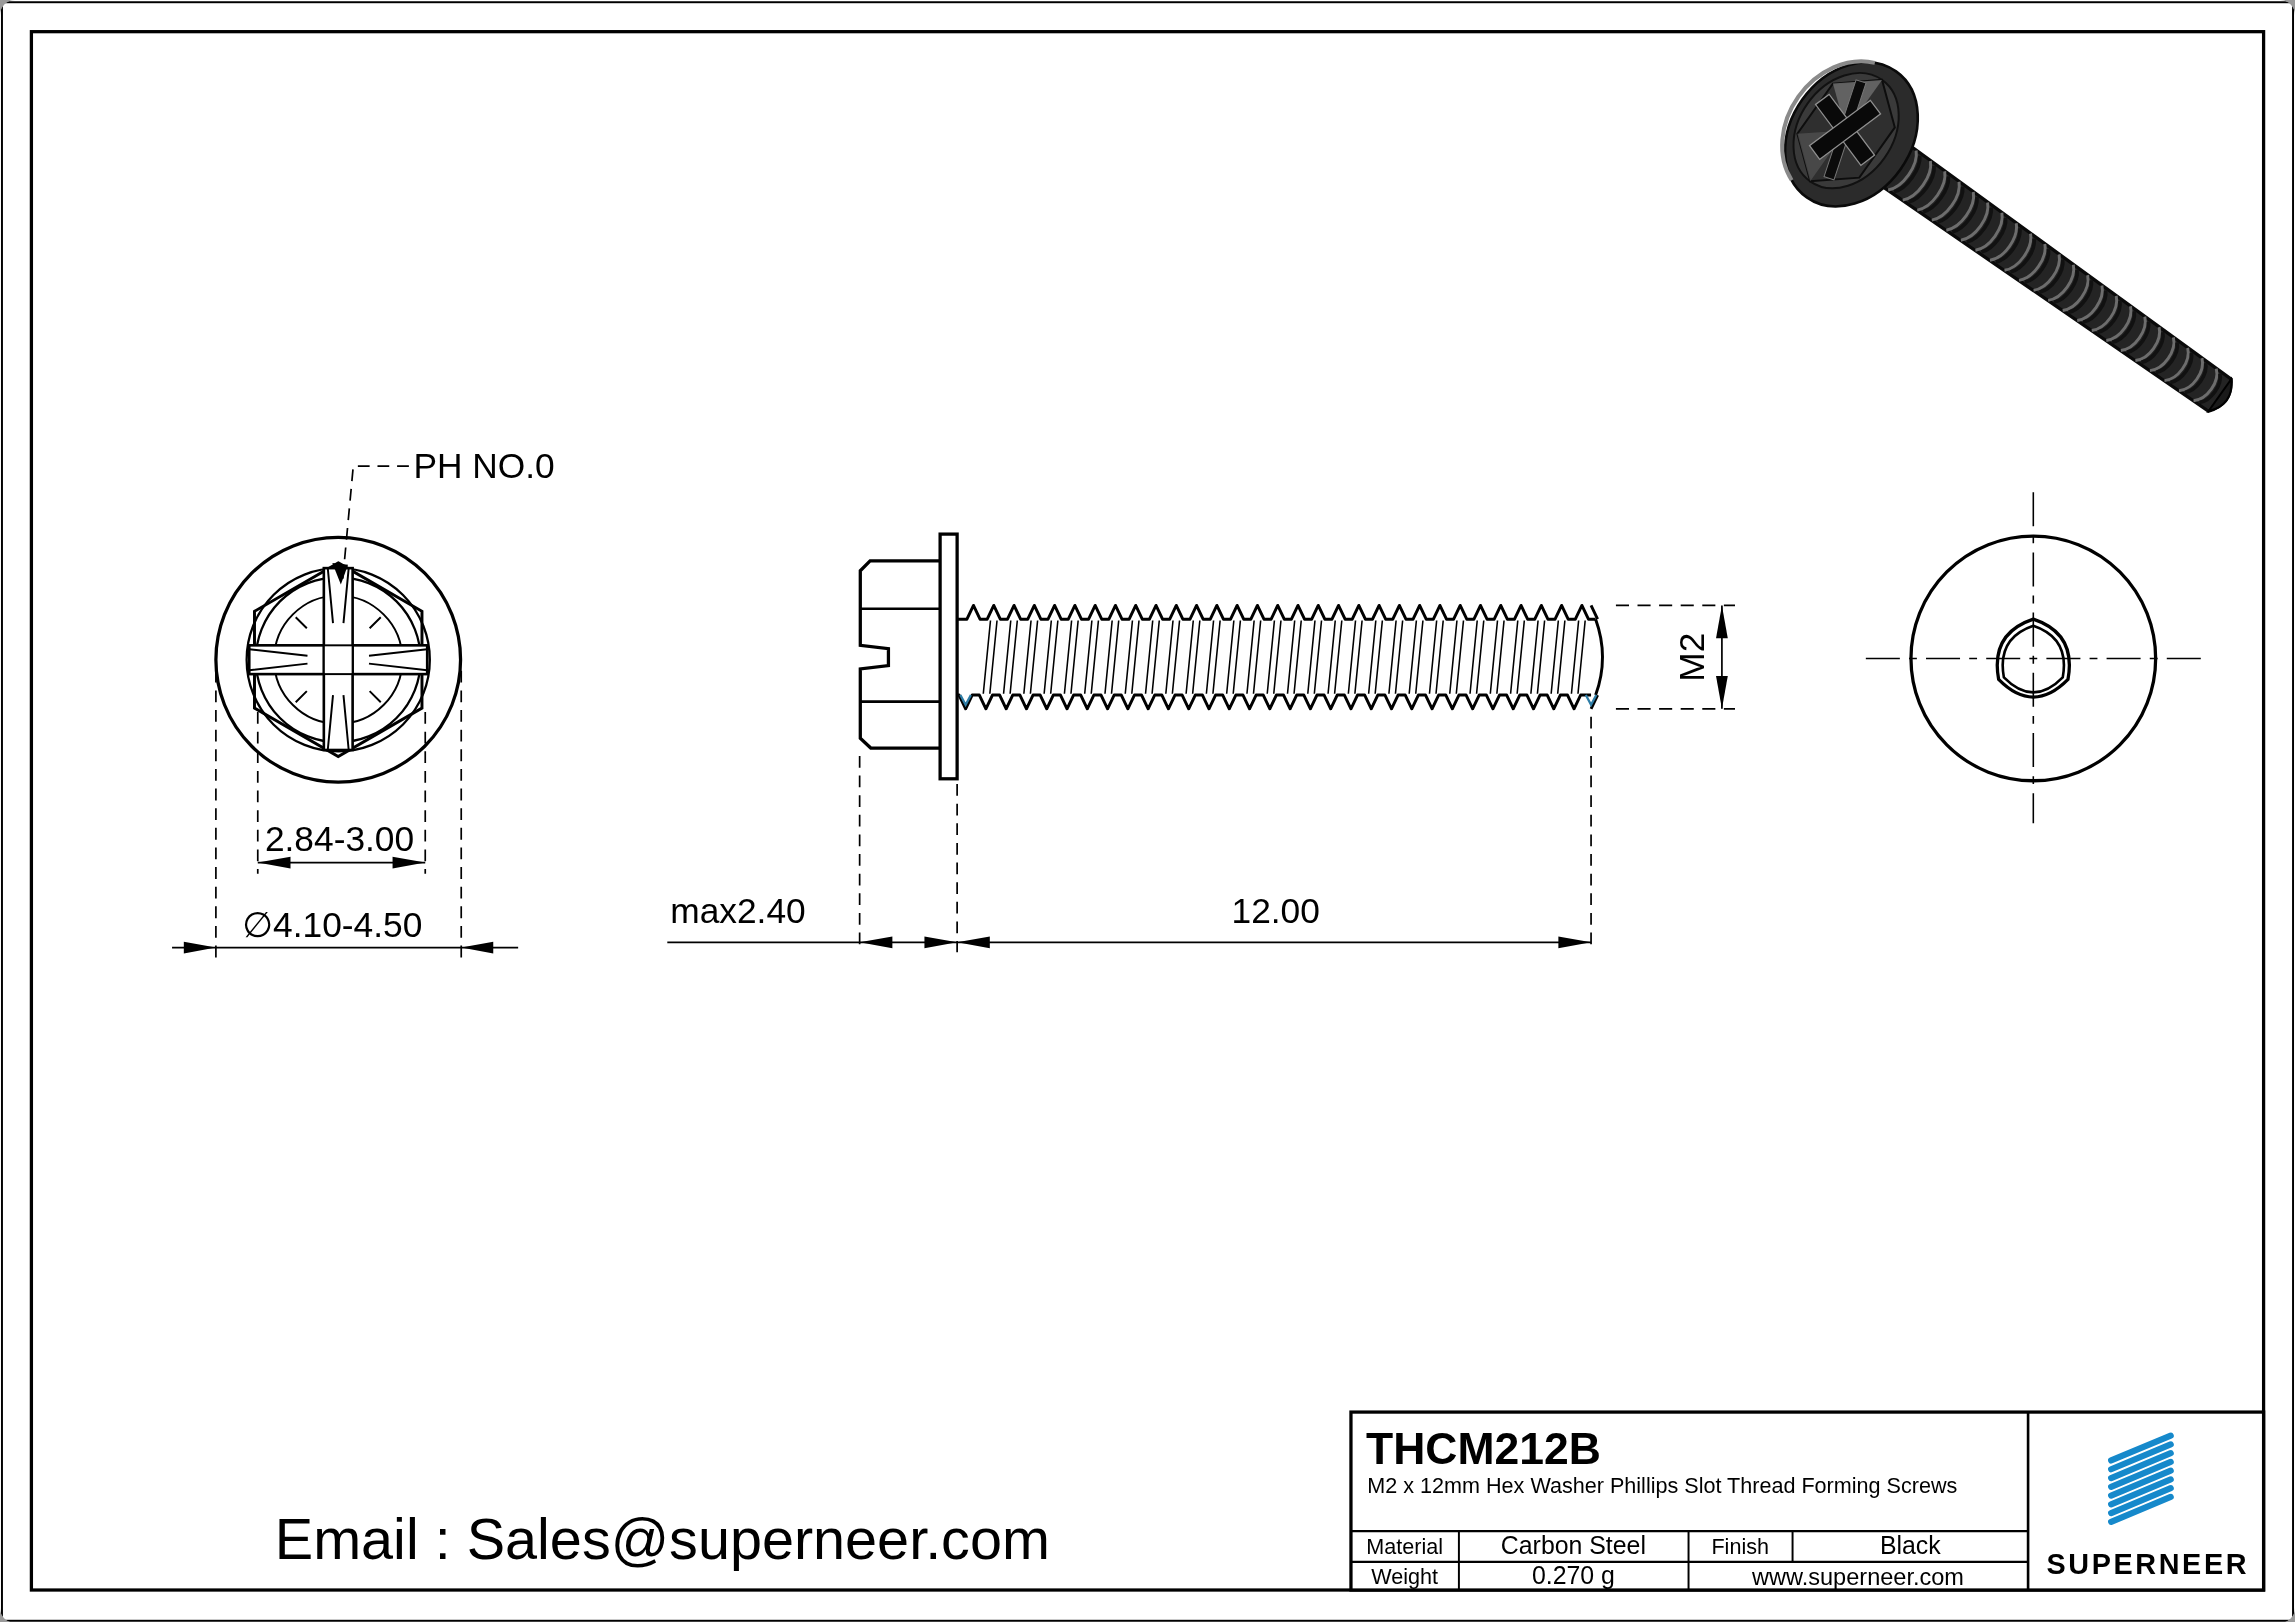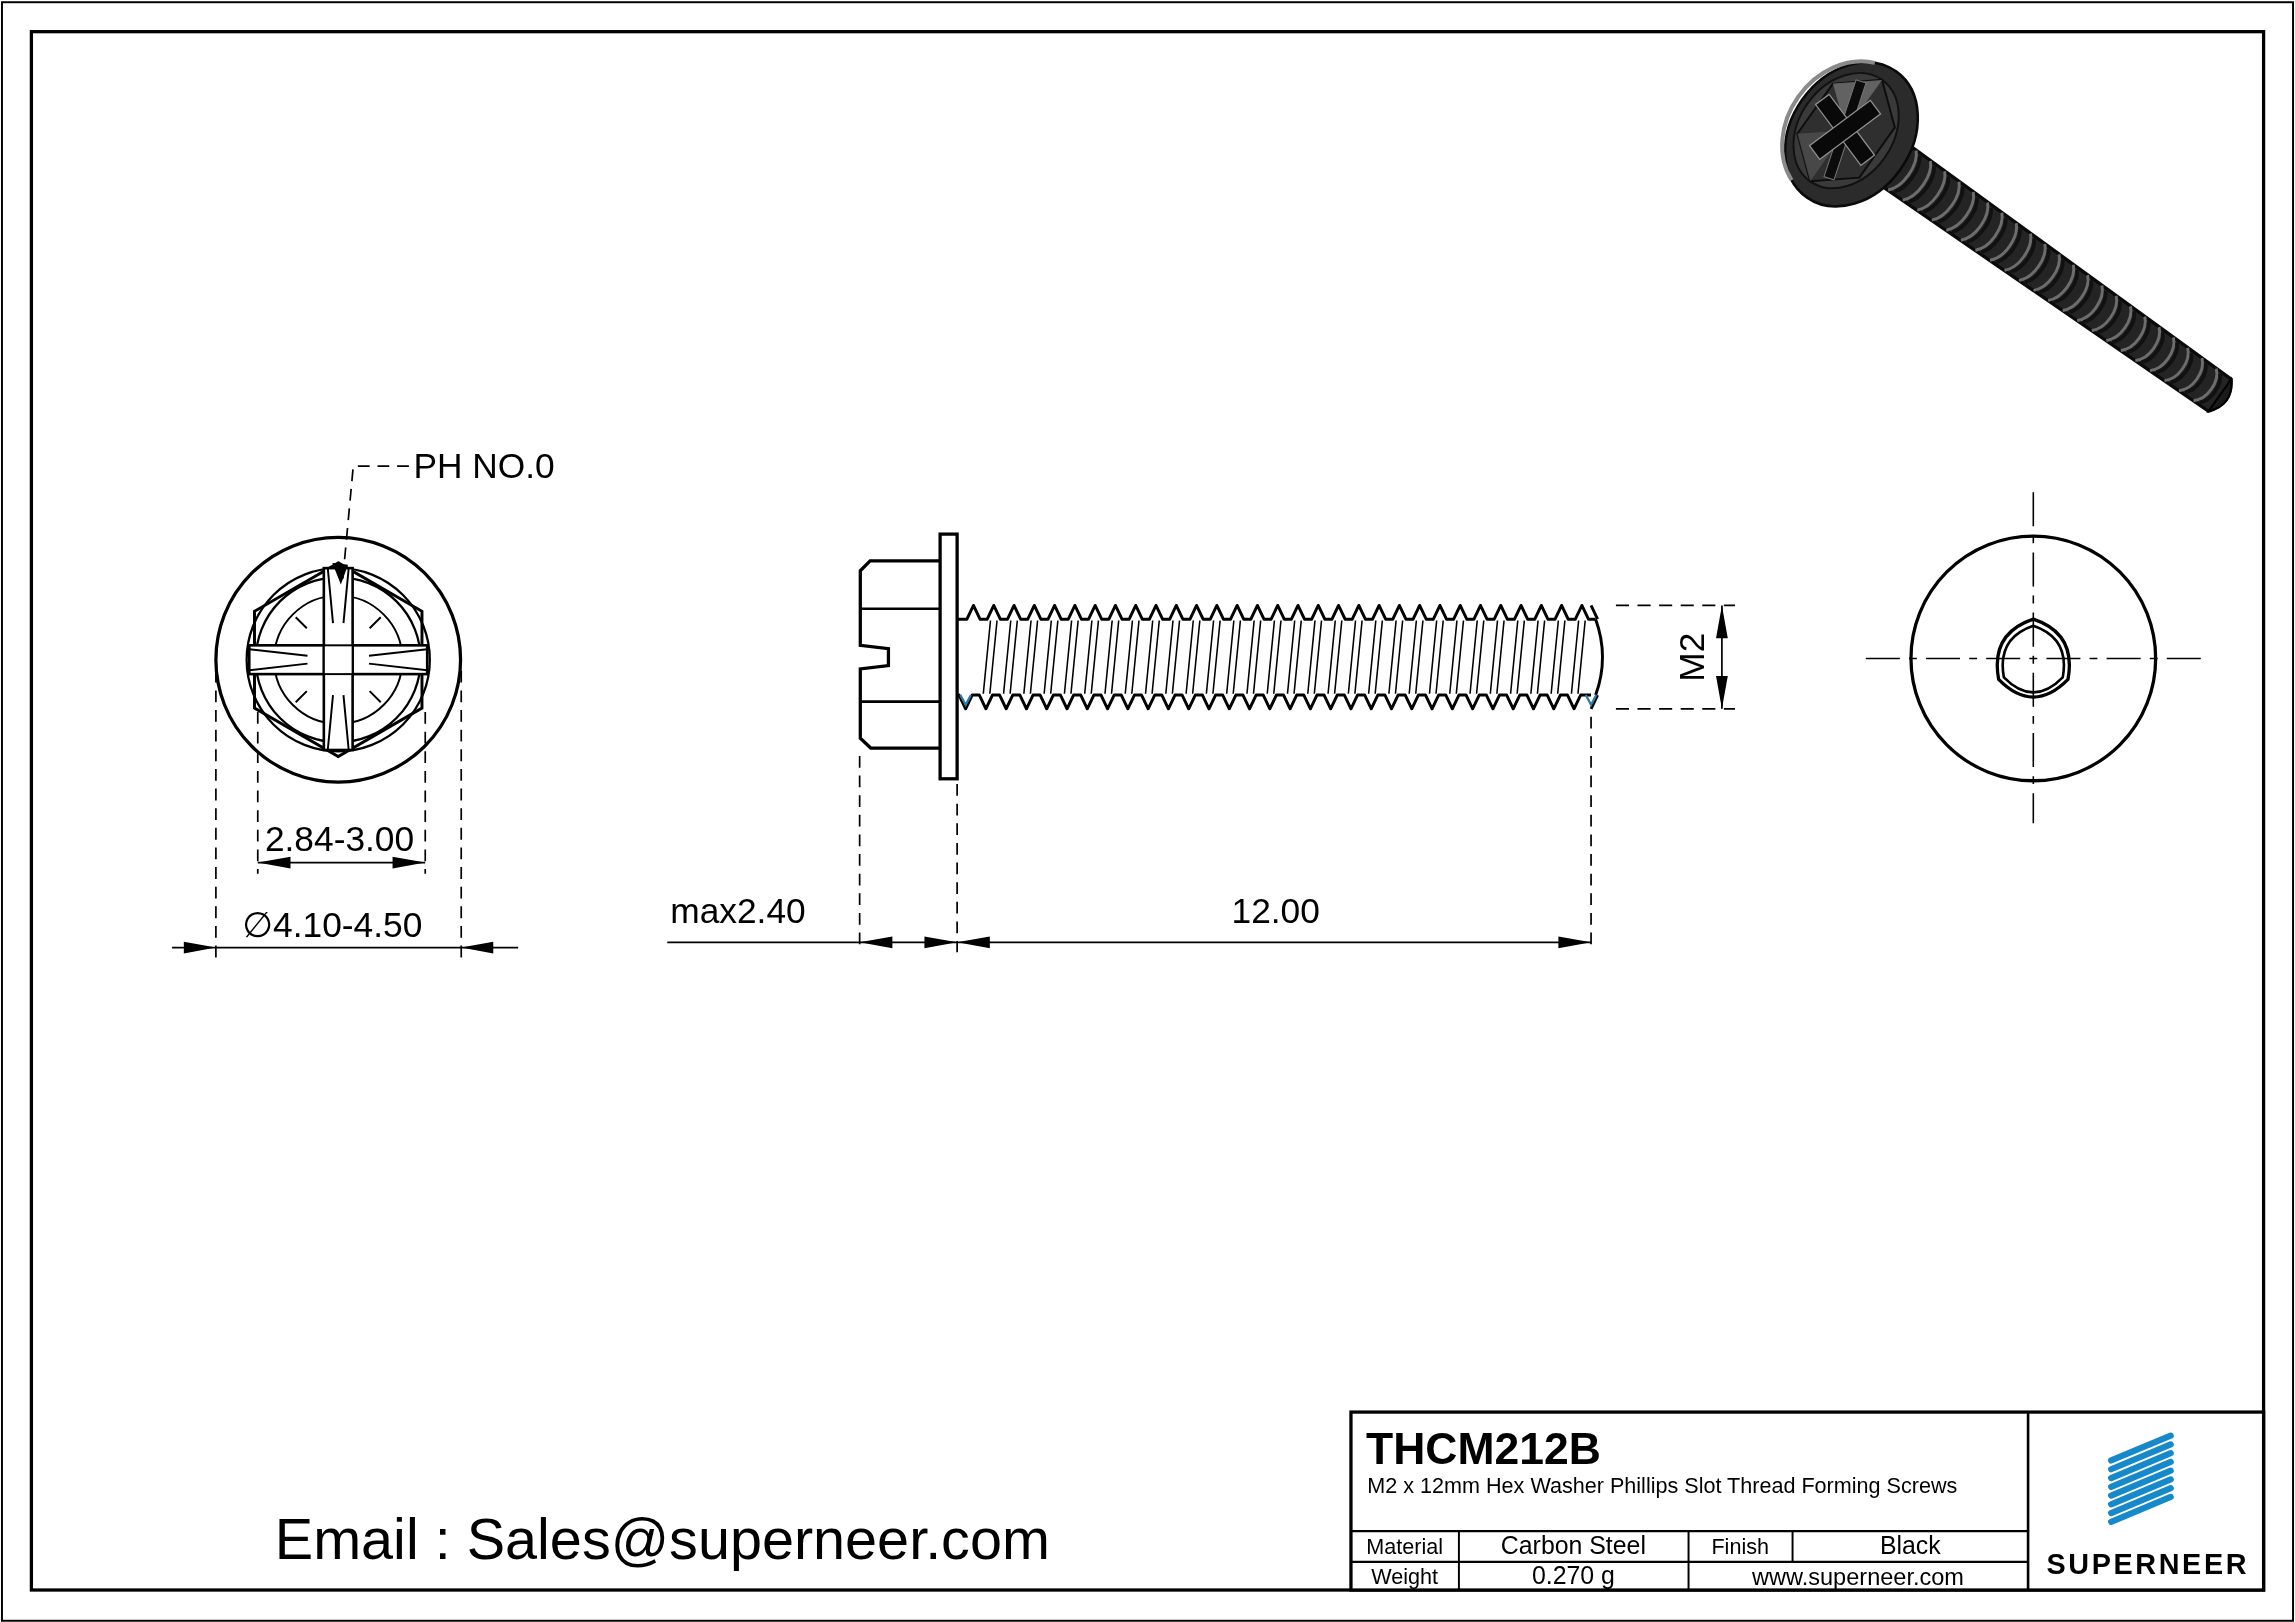--- a/index.html
+++ b/index.html
@@ -1,16 +1,16 @@
 <!DOCTYPE html>
 <html style="font-size:10.5px"><head>
 <meta charset="utf-8">
 <style>
   html,body{margin:0;padding:0;background:#9a9a9a;}
-  .sheet{position:relative;width:2295px;height:1623px;background:#ffffff;overflow:hidden;}
+  .sheet{position:relative;width:2295px;height:1623px;background:#ffffff;overflow:hidden;border-radius:15px;}
   svg{display:block;position:absolute;left:0;top:0;}
   text{font-family:"Liberation Sans","DejaVu Sans",sans-serif;fill:#000;}
   .dimtxt{font-size:54px;}
   .cad{stroke:#000;fill:none;}
 </style>
 </head>
 <body>
 
 <div class="sheet">
 <svg width="2295" height="1623" viewBox="0 0 3508 2480">

